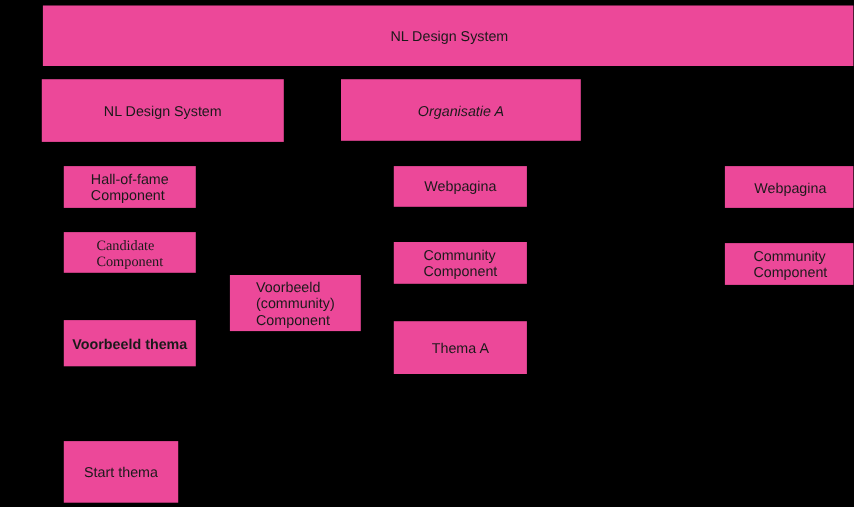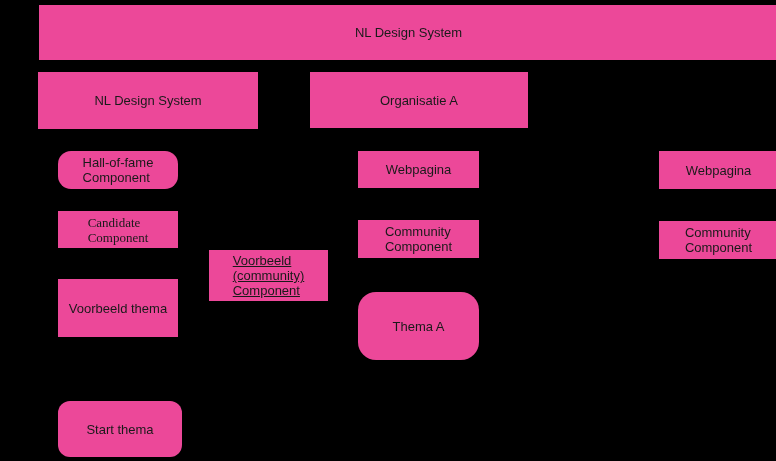--- a/index.html
+++ b/index.html
@@ -24,30 +24,30 @@
     display: flex;
     align-items: center;
     justify-content: center;
     white-space: pre-line;
     box-sizing: border-box;
     margin-left: 31px;
   }
   
   .n-root        { left: 8px;   top: 5px;   width: 739px; height: 55px; }
   .n-nlds        { left: 7px;   top: 72px;  width: 220px; height: 57px; }
-  .n-orga        { left: 279px; top: 72px;  width: 218px; height: 56px; }
+  .n-orga        { left: 279px; top: 72px;  width: 218px; height: 56px; font-style: italic; }
   .n-orgb        { left: 547px; top: 71px;  width: 200px; height: 57px; }
-  .n-hall        { left: 27px;  top: 151px; width: 120px; height: 38px; border-radius: 13px; }
+  .n-hall        { left: 27px;  top: 151px; width: 120px; height: 38px; }
   .n-candidate   { left: 27px;  top: 211px; width: 120px; height: 37px; font-family: Liberation Serif, serif; }
-  .n-vcc         { left: 178px; top: 250px; width: 119px; height: 51px; text-decoration: underline; }
-  .n-vthema      { left: 27px;  top: 279px; width: 120px; height: 58px; }
-  .n-startthema  { left: 27px;  top: 401px; width: 124px; height: 56px; border-radius: 12px; }
+  .n-vcc         { left: 178px; top: 250px; width: 119px; height: 51px; }
+  .n-vthema      { left: 27px;  top: 291px; width: 120px; height: 42px; font-weight: bold; }
+  .n-startthema  { left: 27px;  top: 401px; width: 104px; height: 56px; }
   .n-weba        { left: 327px; top: 151px; width: 121px; height: 37px; }
   .n-comma       { left: 327px; top: 220px; width: 121px; height: 38px; }
-  .n-themaa      { left: 327px; top: 292px; width: 121px; height: 68px; border-radius: 18px; }
+  .n-themaa      { left: 327px; top: 292px; width: 121px; height: 48px; }
   .n-webb        { left: 628px; top: 151px; width: 119px; height: 38px; }
   .n-commb       { left: 628px; top: 221px; width: 119px; height: 38px; }
   .n-themab      { left: 628px; top: 291px; width: 119px; height: 58px; }
 </style>
 </head>
 <body>
 
 <div class="diagram">
 
   <div class="node n-root">NL Design System</div>

